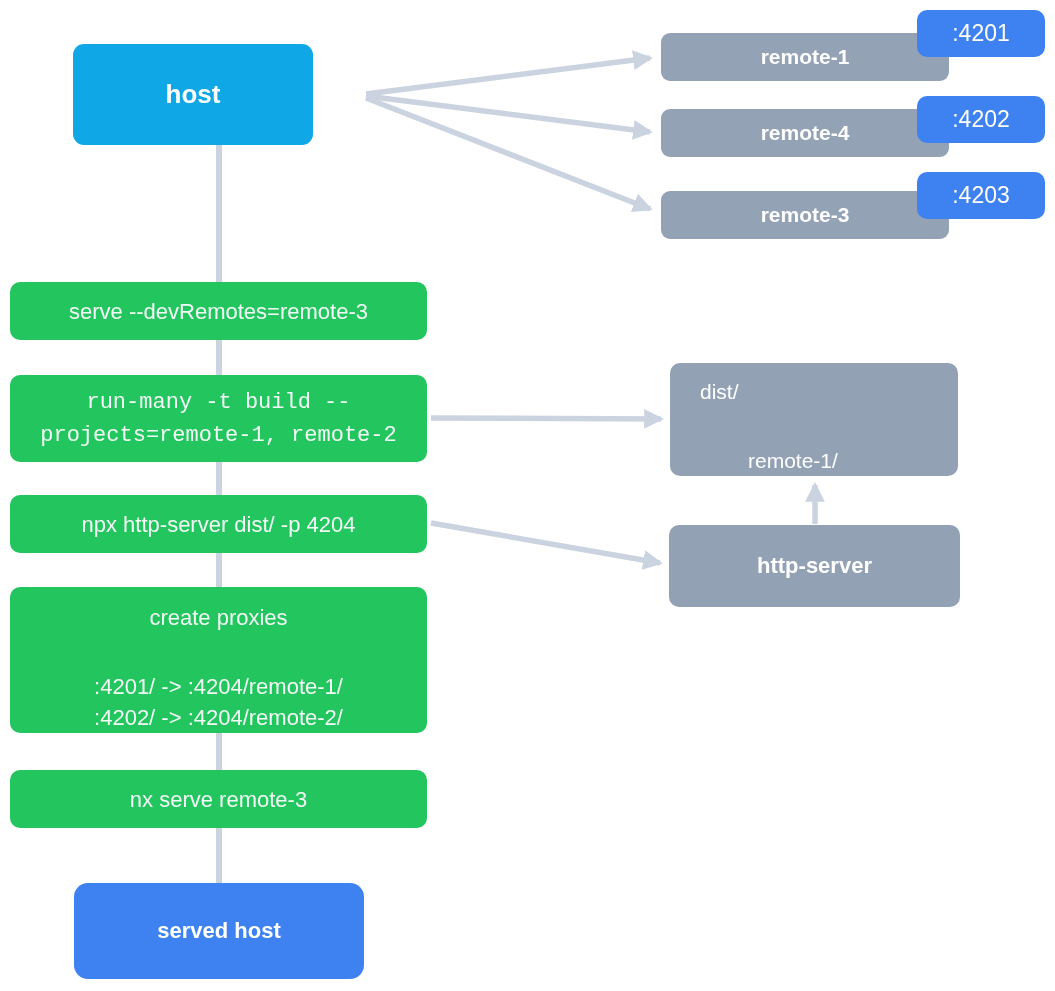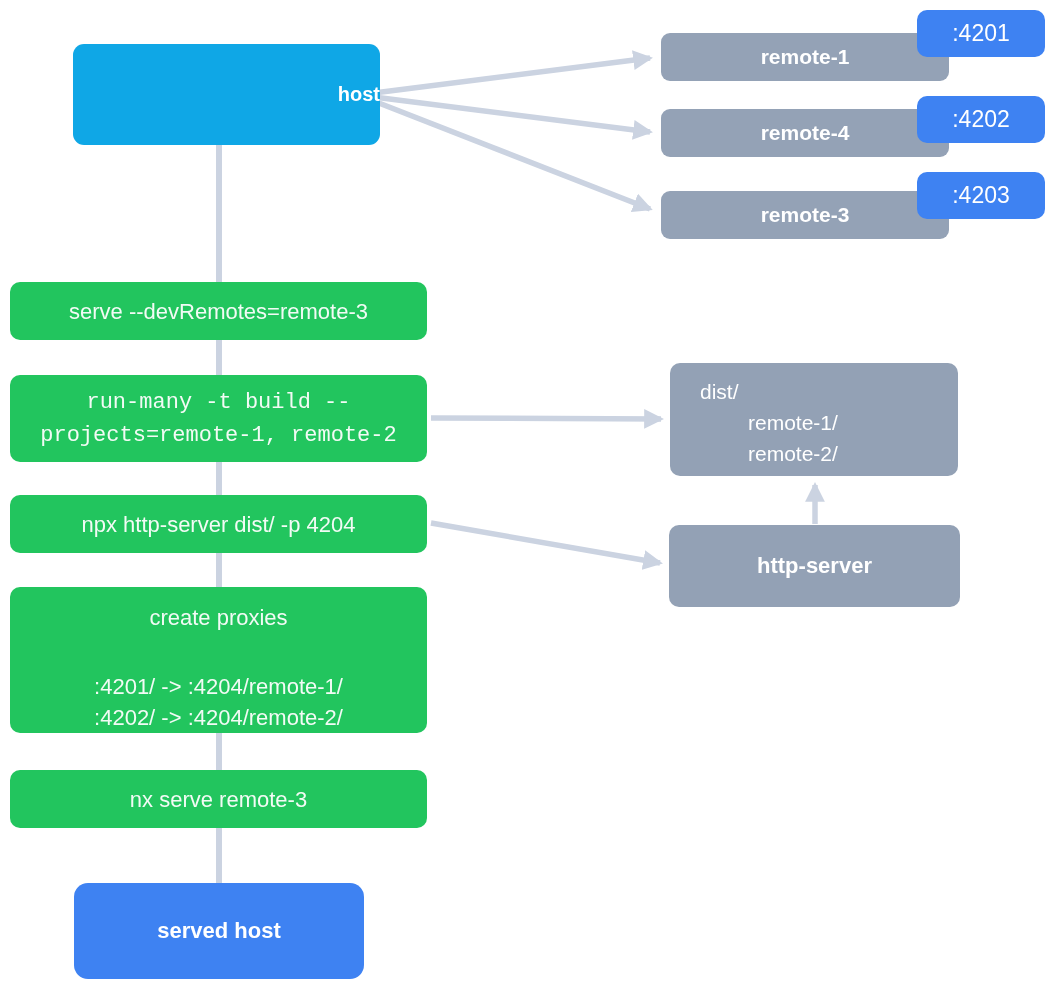--- a/index.html
+++ b/index.html
@@ -22,42 +22,42 @@
     z-index: 1;
     border-radius: 11px;
     color: #ffffff;
     display: flex;
     align-items: center;
     justify-content: center;
     text-align: center;
     box-sizing: border-box;
   }
 
-  .host       { left: 73px;  top: 44px;  width: 307px; height: 101px; background: #0FA7E6; font-size: 20px; font-weight: 700; justify-content: flex-end; }
+  .host       { left: 73px;  top: 44px;  width: 240px; height: 101px; background: #0FA7E6; font-size: 26px; font-weight: 700; }
   .served-host{ left: 74px;  top: 883px; width: 290px; height: 96px;  background: #3E82F2; font-size: 22px; font-weight: 700; border-radius: 14px; }
 
   .remote     { left: 661px; width: 288px; height: 48px; background: #94A2B6; font-size: 21px; font-weight: 700; border-radius: 9px; }
   .remote-1 { top: 33px; } .remote-2 { top: 109px; } .remote-3 { top: 191px; }
 
   .badge      { position: absolute; z-index: 2; left: 917px; width: 128px; height: 47px; background: #3E82F2; border-radius: 10px;
                 display: flex; align-items: center; justify-content: center; color: #fff; font-size: 23px; }
   .badge-1 { top: 10px; } .badge-2 { top: 96px; } .badge-3 { top: 172px; }
 
   .cmd        { left: 10px; width: 417px; background: #22C55E; font-size: 22px; color: #F2FBF5; border-radius: 10px; line-height: 33px; }
   .cmd-1 { top: 282px; height: 58px; }
   .cmd-2 { top: 375px; height: 87px; flex-direction: column; font-family: Liberation Mono, monospace; }
   .cmd-3 { top: 495px; height: 58px; }
   .cmd-4 { top: 587px; height: 146px; flex-direction: column; justify-content: flex-end; padding-top: 13px; }
   .cmd-5 { top: 770px; height: 58px; }
   .proxy-rules { margin-top: 37px; line-height: 31px; }
 
   .artifact   { background: #93A1B5; }
   .dist-box   { left: 670px; top: 363px; width: 288px; height: 113px; border-radius: 10px;
                 flex-direction: column; align-items: flex-start; justify-content: flex-start;
-                text-align: left; padding: 13px 0 0 30px; font-size: 21px; line-height: 31px; }
+                text-align: left; padding: 13px 0 0 30px; font-size: 21px; line-height: 31px; gap: 38px; }
   .dist-entry { margin-left: 48px; display: block; }
   .http-server{ left: 669px; top: 525px; width: 291px; height: 82px; font-size: 22px; font-weight: 700; border-radius: 10px; }
 </style>
 </head>
 <body>
 
 <div class="canvas">
 
   <svg class="connectors" width="1055" height="991" viewBox="0 0 1055 991" xmlns="http://www.w3.org/2000/svg">
     <defs>

